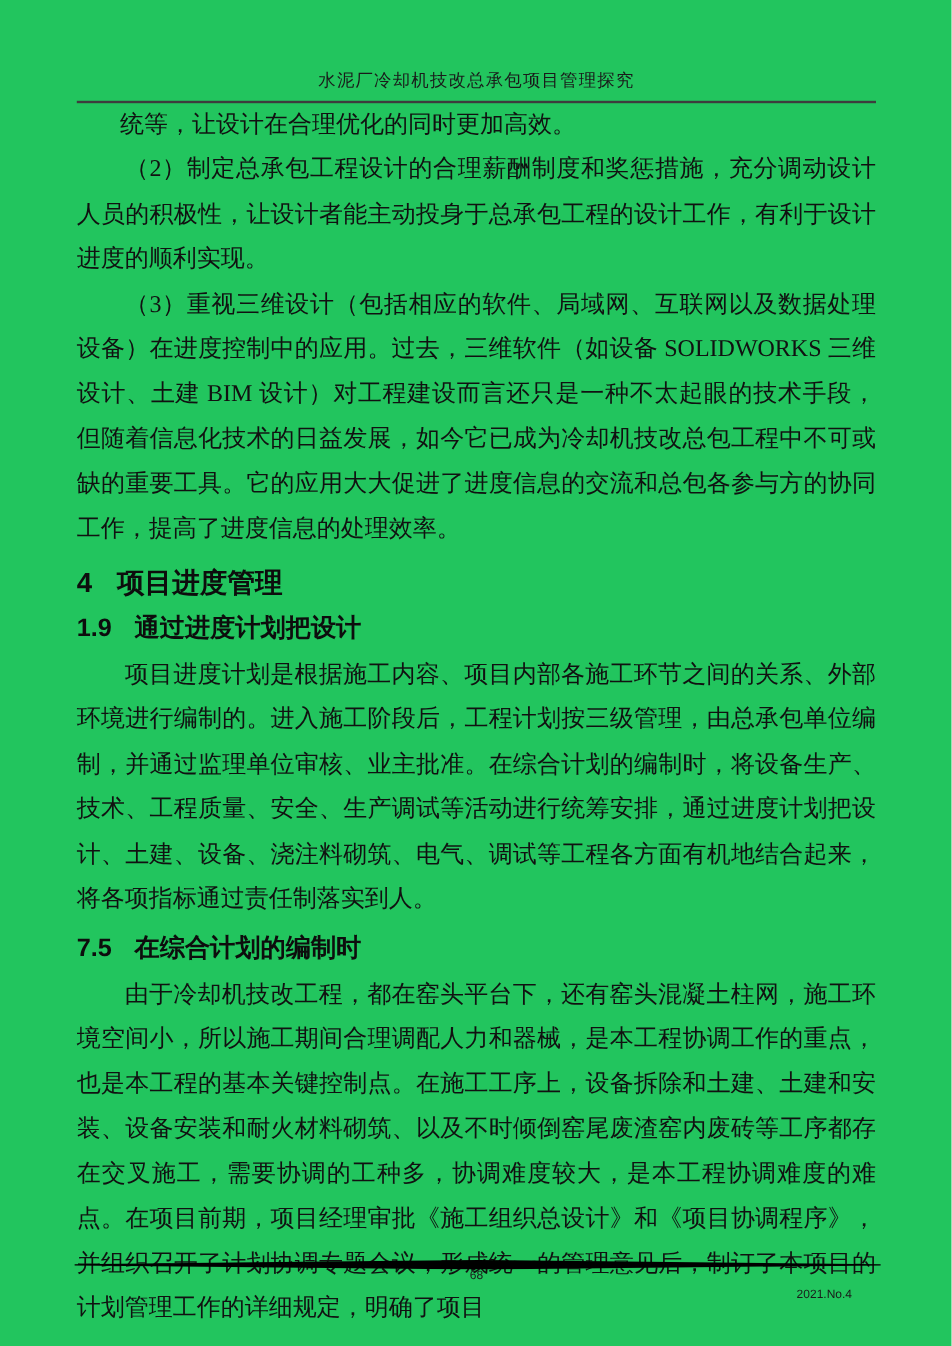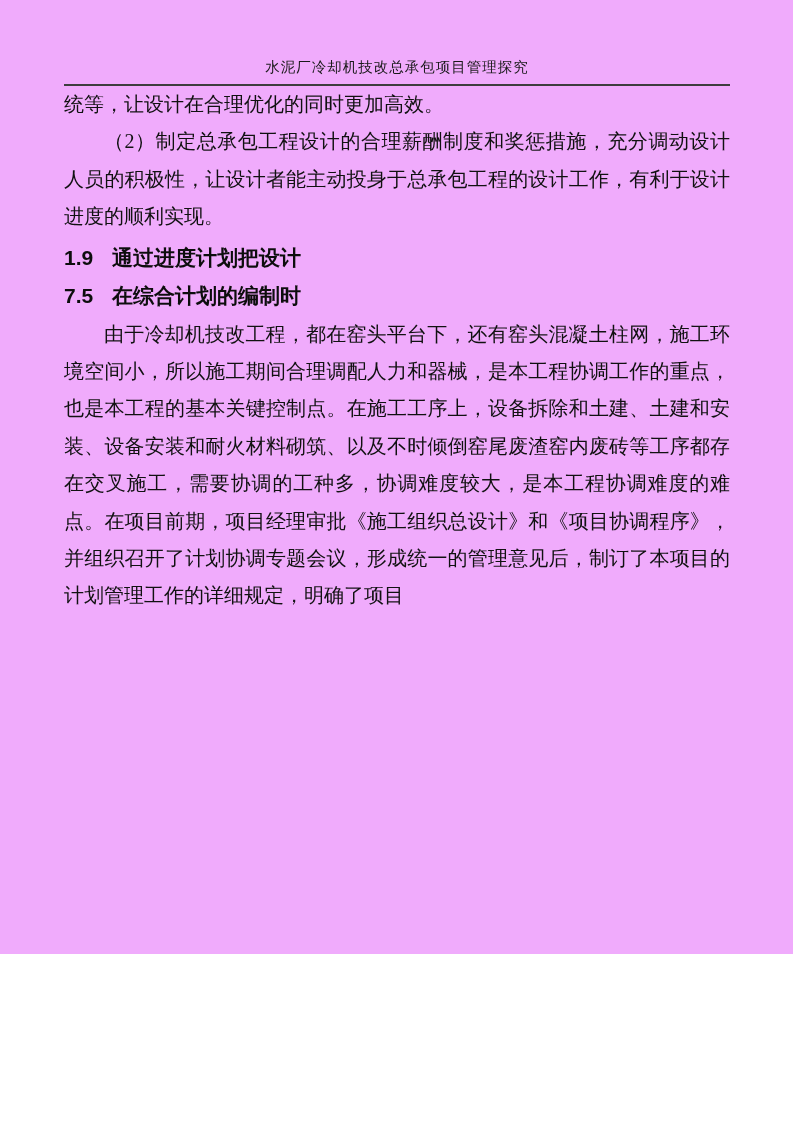--- a/index.html
+++ b/index.html
@@ -3,22 +3,22 @@
 <meta charset="utf-8">
 <style>
   html, body {
     margin: 0;
     padding: 0;
     background: #ffffff;
   }
   .page {
     position: relative;
     width: 793px;
-    height: 954px;
-    background: #f0abfc;
+    height: 1122px;
+    background: #22c55e;
     overflow: hidden;
     font-family: "Liberation Serif", "DejaVu Serif", serif;
     color: #141414;
   }
   
   .running-head {
     position: absolute;
     top: 58px;
     left: 64px;
     width: 666px;
@@ -39,20 +39,21 @@
     line-height: 37.4px;
     text-align: justify;
     color: #111111;
   }
   .body-text p {
     margin: 0;
     text-indent: 2em;
   }
   .body-text p.no-indent {
     text-indent: 0;
+    margin-left: 36px;
   }
   h1.sec, h2.sec {
     font-family: "Liberation Sans", "DejaVu Sans", sans-serif;
     font-weight: bold;
     color: #0d0d0d;
     text-align: left;
     text-indent: 0;
   }
   h1.sec {
     font-size: 23px;
@@ -104,26 +105,31 @@
 <div class="page">
 
   <div class="running-head">水泥厂冷却机技改总承包项目管理探究</div>
 
   <div class="body-text">
 
     <p class="no-indent">统等，让设计在合理优化的同时更加高效。</p>
 
     <p>（2）制定总承包工程设计的合理薪酬制度和奖惩措施，充分调动设计人员的积极性，让设计者能主动投身于总承包工程的设计工作，有利于设计进度的顺利实现。</p>
 
+    <p>（3）重视三维设计（包括相应的软件、局域网、互联网以及数据处理设备）在进度控制中的应用。过去，三维软件（如设备 SOLIDWORKS 三维设计、土建 BIM 设计）对工程建设而言还只是一种不太起眼的技术手段，但随着信息化技术的日益发展，如今它已成为冷却机技改总包工程中不可或缺的重要工具。它的应用大大促进了进度信息的交流和总包各参与方的协同工作，提高了进度信息的处理效率。</p>
 
+    <h1 class="sec">
+      <span class="sec-num">4</span><span>项目进度管理</span>
+    </h1>
 
     <h2 class="sec">
       <span class="sec-num">1.9</span><span>通过进度计划把设计</span>
     </h2>
 
+    <p>项目进度计划是根据施工内容、项目内部各施工环节之间的关系、外部环境进行编制的。进入施工阶段后，工程计划按三级管理，由总承包单位编制，并通过监理单位审核、业主批准。在综合计划的编制时，将设备生产、技术、工程质量、安全、生产调试等活动进行统筹安排，通过进度计划把设计、土建、设备、浇注料砌筑、电气、调试等工程各方面有机地结合起来，将各项指标通过责任制落实到人。</p>
 
     <h2 class="sec">
       <span class="sec-num">7.5</span><span>在综合计划的编制时</span>
     </h2>
 
     <p>由于冷却机技改工程，都在窑头平台下，还有窑头混凝土柱网，施工环境空间小，所以施工期间合理调配人力和器械，是本工程协调工作的重点，也是本工程的基本关键控制点。在施工工序上，设备拆除和土建、土建和安装、设备安装和耐火材料砌筑、以及不时倾倒窑尾废渣窑内废砖等工序都存在交叉施工，需要协调的工种多，协调难度较大，是本工程协调难度的难点。在项目前期，项目经理审批《施工组织总设计》和《项目协调程序》，并组织召开了计划协调专题会议，形成统一的管理意见后，制订了本项目的计划管理工作的详细规定，明确了项目</p>
 
   </div>
 
   <svg class="footer-bar" viewBox="0 0 672 8" preserveAspectRatio="none">

